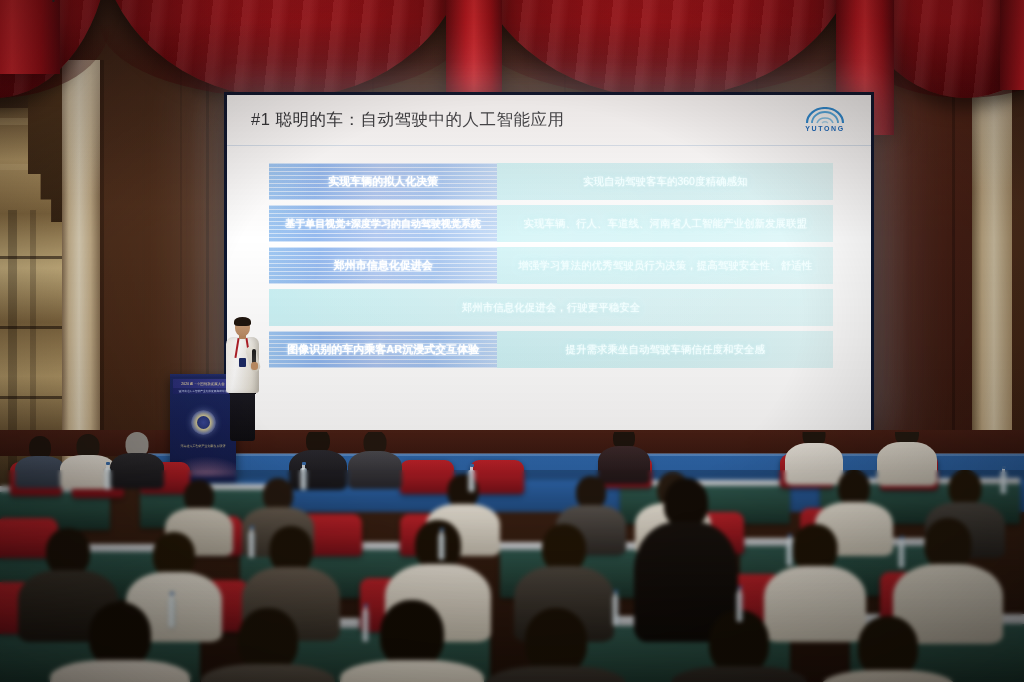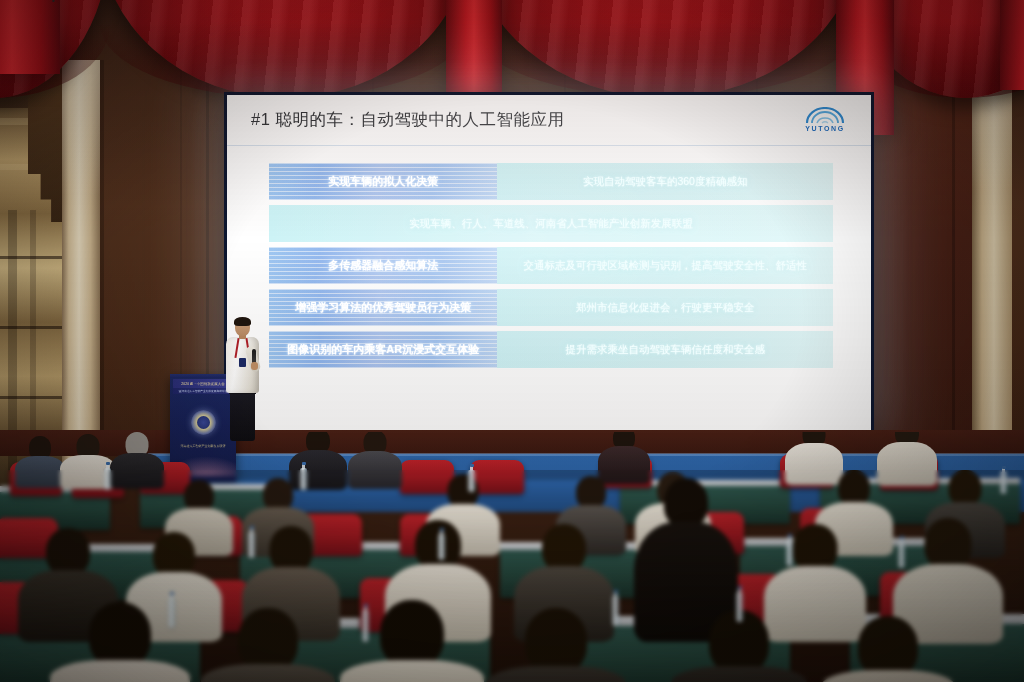--- a/index.html
+++ b/index.html
@@ -400,36 +400,36 @@
       <div id="slide-body">
         <div class="trow row-1">
           <div class="cell-l">
             <span class="txt-l">实现车辆的拟人化决策</span>
           </div>
           <div class="cell-r">
             <span class="txt-r">实现自动驾驶客车的360度精确感知</span>
           </div>
         </div>
         <div class="trow row-2">
+          <div class="cell-l">
+            <span class="txt-l">基于单目视觉+深度学习的自动驾驶视觉系统</span>
+          </div>
           <div class="cell-r">
             <span class="txt-r">实现车辆、行人、车道线、河南省人工智能产业创新发展联盟</span>
           </div>
         </div>
         <div class="trow row-3">
           <div class="cell-l">
-            <span class="txt-l">多传感器融合感知算法</span>
+            <span class="txt-l">郑州市信息化促进会</span>
           </div>
           <div class="cell-r">
-            <span class="txt-r">交通标志及可行驶区域检测与识别，提高驾驶安全性、舒适性</span>
+            <span class="txt-r">增强学习算法的优秀驾驶员行为决策，提高驾驶安全性、舒适性</span>
           </div>
         </div>
         <div class="trow row-4">
-          <div class="cell-l">
-            <span class="txt-l">增强学习算法的优秀驾驶员行为决策</span>
-          </div>
           <div class="cell-r">
             <span class="txt-r">郑州市信息化促进会，行驶更平稳安全</span>
           </div>
         </div>
         <div class="trow row-5">
           <div class="cell-l">
             <span class="txt-l">图像识别的车内乘客AR沉浸式交互体验</span>
           </div>
           <div class="cell-r">
             <span class="txt-r">提升需求乘坐自动驾驶车辆信任度和安全感</span>

